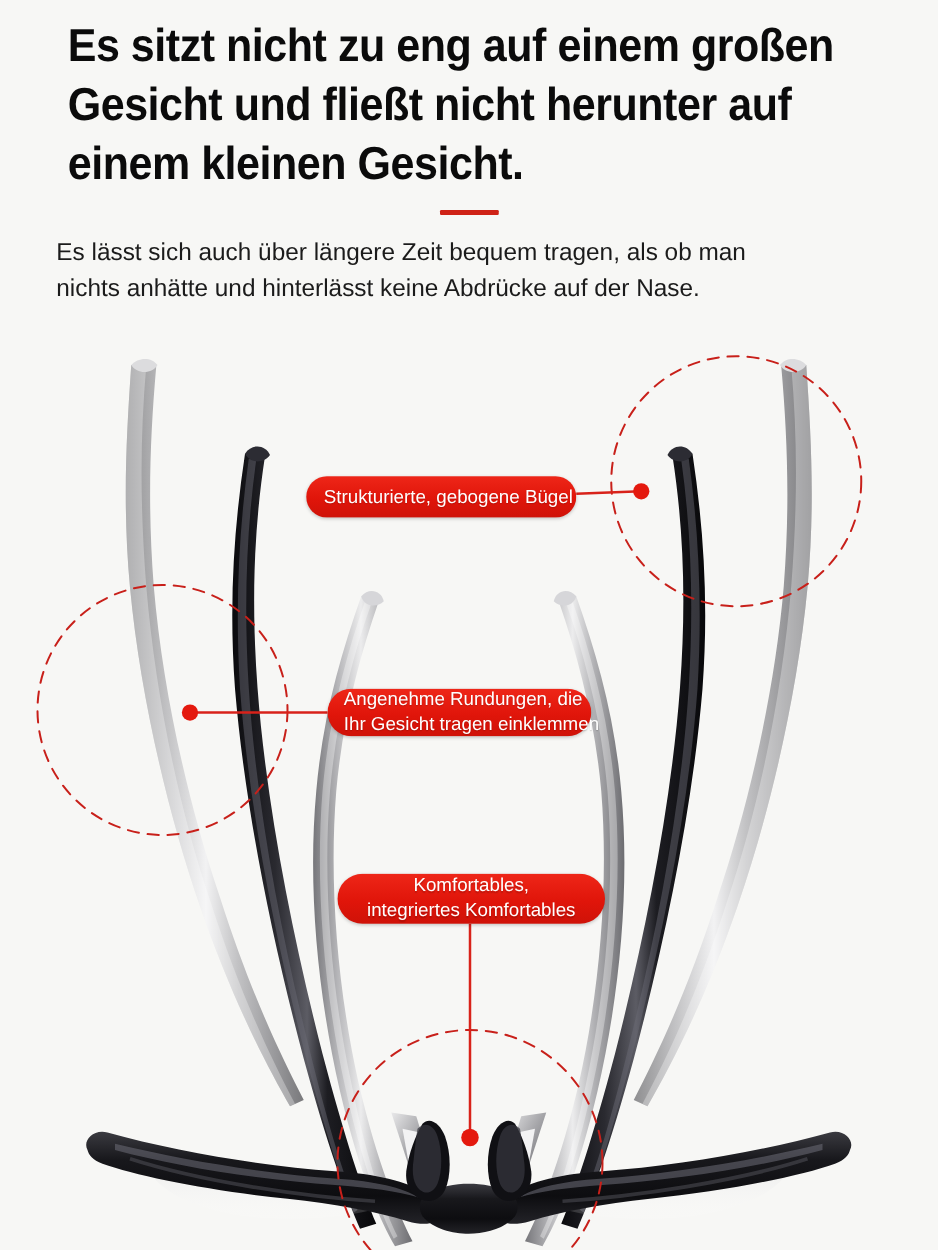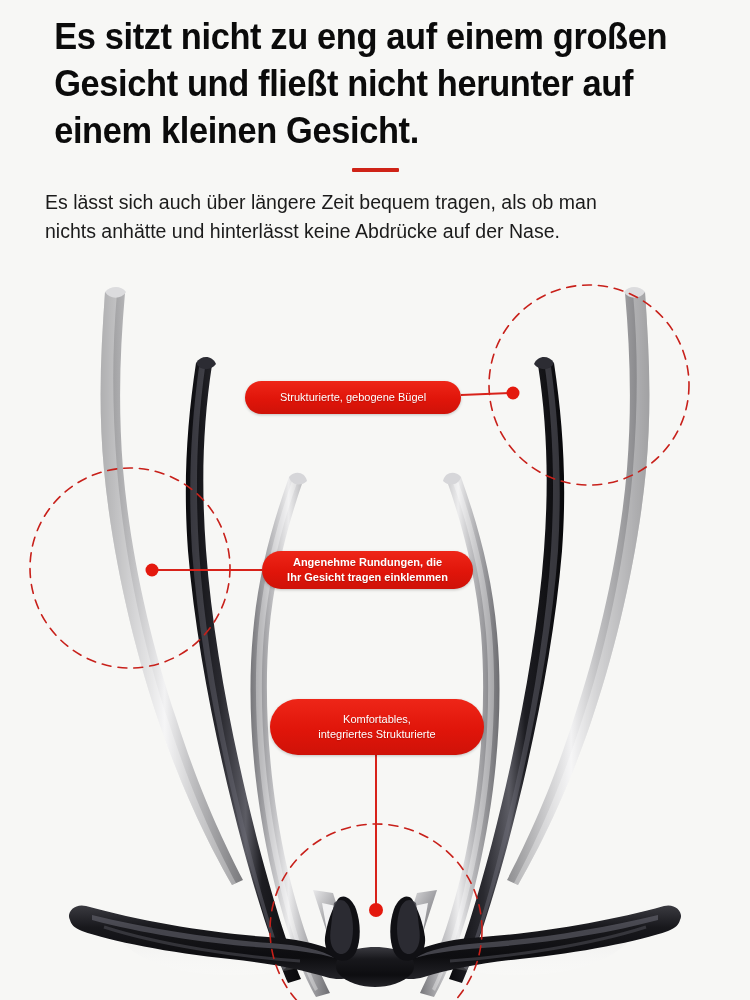--- a/index.html
+++ b/index.html
@@ -89,47 +89,46 @@
     border-radius: 999px;
     box-shadow: 0 1px 3px rgba(0,0,0,0.22);
     z-index: 40;
     box-sizing: border-box;
     display: flex;
     flex-direction: column;
     justify-content: center;
     background-image: linear-gradient(180deg,#ee2618 0%, #e0150a 55%, #cf1208 100%);
   }
   .callout .line {
-    font-size: 11px;
+    font-size: 15px;
     line-height: 1.33;
     white-space: nowrap;
     text-shadow: 0 1px 1px rgba(0,0,0,0.18);
     text-align: center;
   }
 
   #callout-temples {
     left: 245px;
     top: 381px;
     width: 216px;
     height: 33px;
     padding: 0 14px;
   }
   #callout-curves {
     left: 262px;
     top: 551px;
     width: 211px;
     height: 38px;
     padding: 0 13px;
-    font-weight: bold;
   }
   #callout-nosepad {
     left: 270px;
     top: 699px;
     width: 214px;
-    height: 56px;
+    height: 40px;
     padding: 16px 13px;
     align-items: center;
     text-align: center;
   }
 
   
   .overlay {
     position: absolute;
     inset: 0;
     width: 750px;
@@ -319,16 +318,16 @@
     <span class="line">Strukturierte, gebogene Bügel</span>
   </div>
 
   <div class="callout" id="callout-curves">
     <span class="line">Angenehme Rundungen, die</span>
     <span class="line">Ihr Gesicht tragen einklemmen</span>
   </div>
 
   <div class="callout" id="callout-nosepad">
     <span class="line">Komfortables,</span>
-    <span class="line">integriertes Strukturierte</span>
+    <span class="line">integriertes Komfortables</span>
   </div>
 
 </div>
 
 </body></html>

